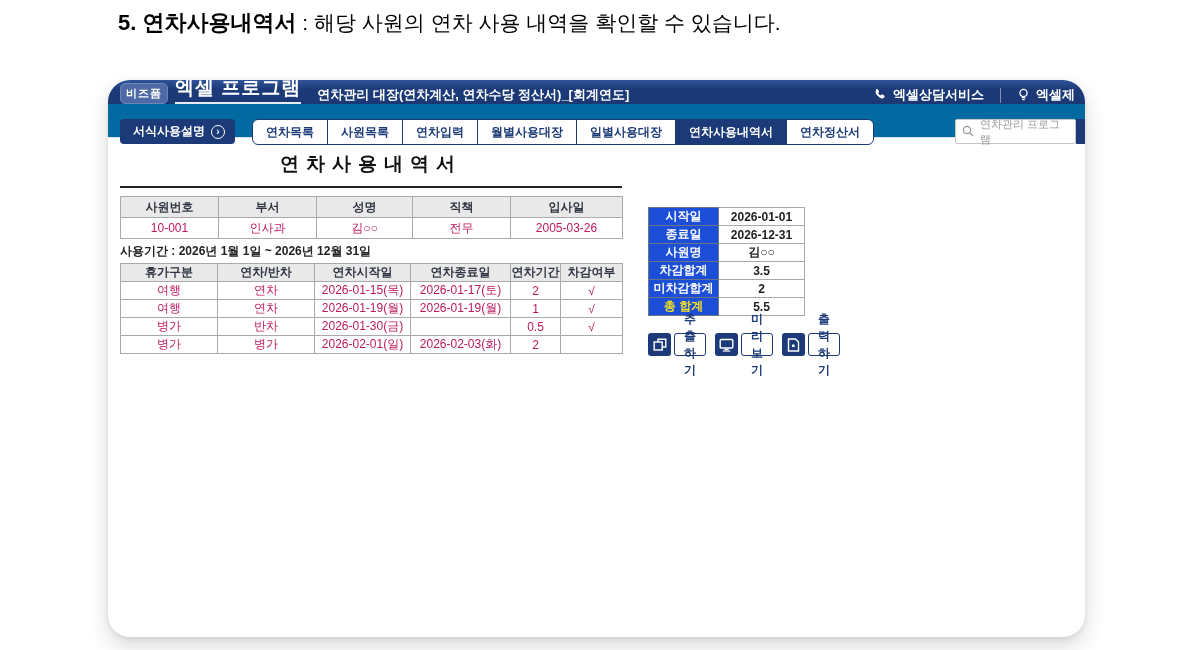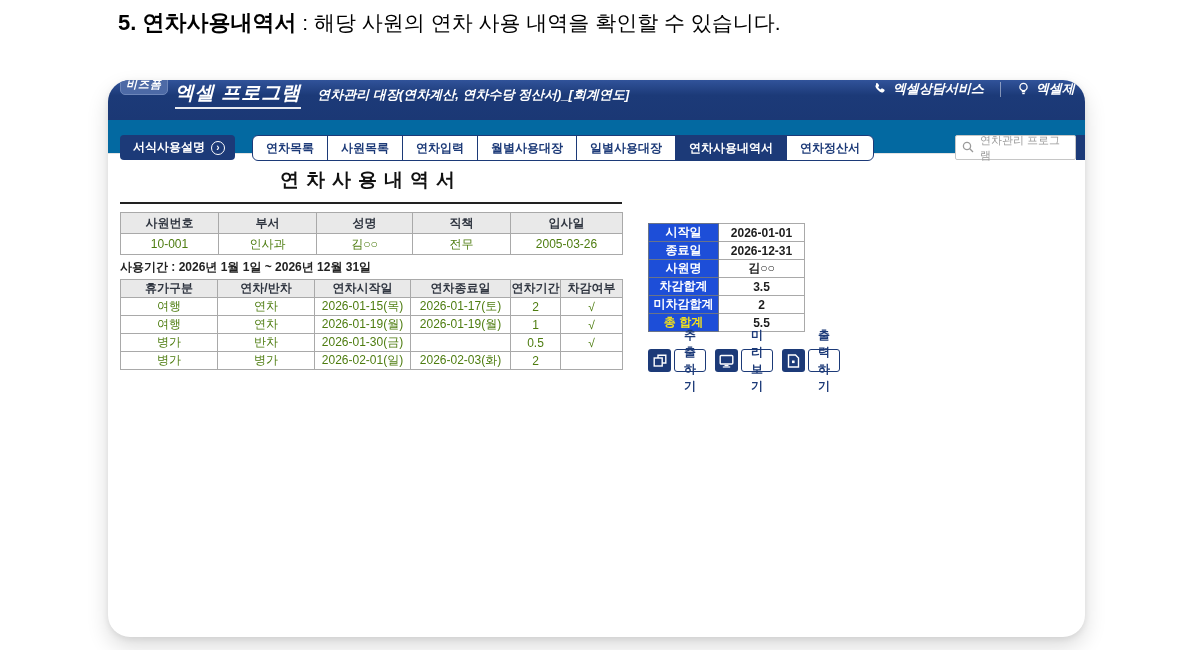--- a/index.html
+++ b/index.html
@@ -8,22 +8,22 @@
 
   
   .page-heading { position:absolute; left:118px; top:8px; font-size:21px; color:#000; }
   .page-heading .hb { font-weight:bold; font-size:22px; }
 
   
   .card { position:absolute; left:108px; top:80px; width:977px; height:557px; background:#fff;
           border-radius:22px; box-shadow:0 10px 22px rgba(0,0,0,.14), 0 2px 6px rgba(0,0,0,.08); overflow:hidden; }
 
   
-  .appbar { height:40px; background:linear-gradient(180deg,#31539a 0%, #1c3a78 38%, #1b3875 100%);
-            display:flex; align-items:flex-start; padding:0 10px 0 12px; color:#fff;font-style:italic; }
+  .appbar { height:24px; background:linear-gradient(180deg,#31539a 0%, #1c3a78 38%, #1b3875 100%);
+            display:flex; align-items:flex-end; padding:0 10px 0 12px; color:#fff; }
   .logo-badge { background:#4d6aa6; border:1px solid #6d86b9; border-radius:5px; font-size:11px; font-weight:bold;
                 padding:2px 5px; letter-spacing:1px; margin-top:-6px; }
   .app-title { font-size:19px; font-weight:bold; margin-left:7px; letter-spacing:1px;
                border-bottom:2px solid rgba(255,255,255,.9); padding-bottom:1px; }
   .app-subtitle { font-size:13px; font-weight:bold; margin-left:16px; margin-top:6px; letter-spacing:0px; }
   .appbar-right { margin-left:auto; display:flex; align-items:center; white-space:nowrap; }
   .appbar-link { display:flex; align-items:center; font-size:13px; font-weight:bold; }
   .appbar-link .ic { margin-right:6px; display:inline-flex; }
   .appbar-sep { width:1px; height:15px; background:rgba(255,255,255,.45); margin:0 16px; }
 
@@ -44,21 +44,21 @@
                padding:0 6px; border-radius:2px; }
   .searchbox .ph { font-size:11px; color:#9a9a9a; margin-left:6px; letter-spacing:0px; }
   .search-btn { width:9px; height:25px; background:#1c3a78; }
 
   
   .content { position:relative; padding:0 0 0 12px; }
   .leftcol { width:502px; }
   .doc-title { margin-top:13px; text-align:center; font-size:19px; font-weight:bold; color:#111;
                letter-spacing:7px; padding-bottom:9px; border-bottom:2px solid #222; }
   table { border-collapse:collapse; table-layout:fixed; }
-  th,td { border:1px solid #a9a9a9; text-align:center; font-size:12px; color:#4d7c0f; overflow:hidden; white-space:nowrap; }
+  th,td { border:1px solid #a9a9a9; text-align:center; font-size:12px; color:#be185d; overflow:hidden; white-space:nowrap; }
   th { background:#e9e9e9; color:#2f3540; font-weight:bold;text-align:center; }
   .emp-table { width:502px; margin-top:8px; }
   .emp-table th { height:21px; }
   .emp-table td { height:21px; }
   .period { font-size:12px; font-weight:bold; color:#222; margin:4px 0 3px 0; }
   .usage-table { width:502px; }
   .usage-table th { height:18px; }
   .usage-table td { height:17px; }
 
   .rightcol { position:absolute; left:540px; top:56px; width:160px; }

